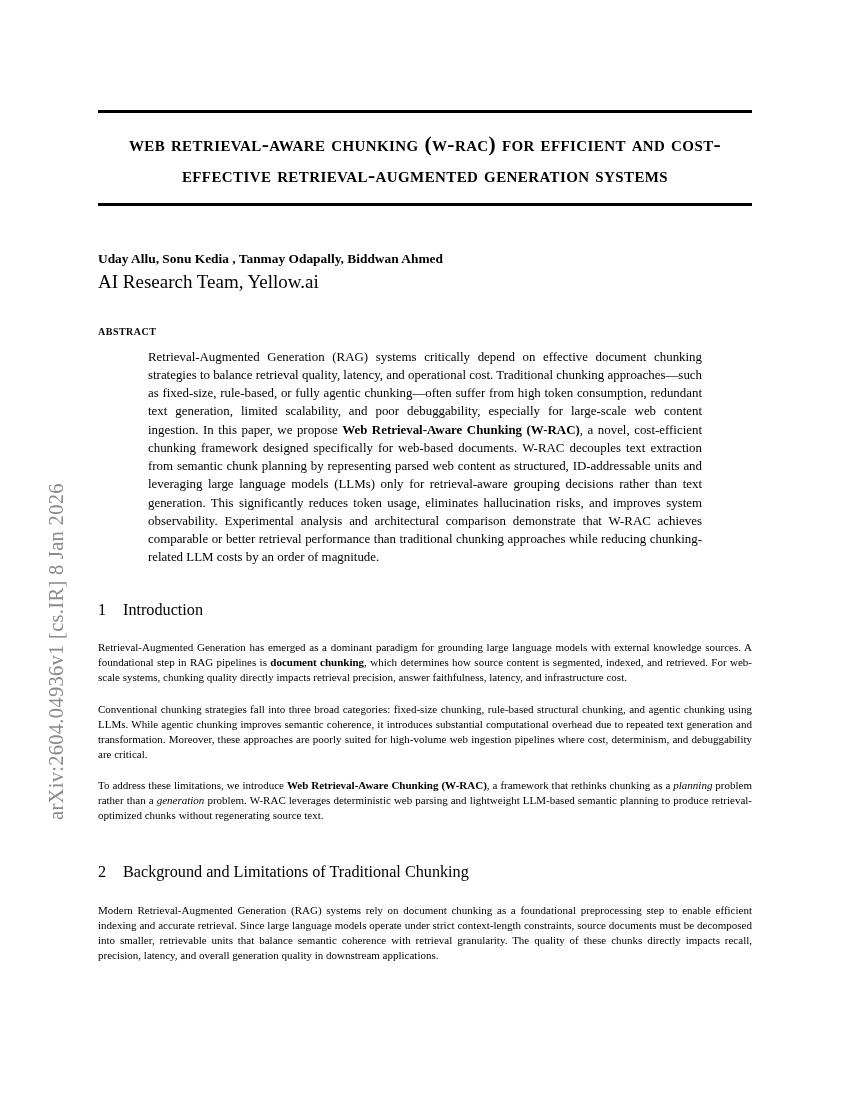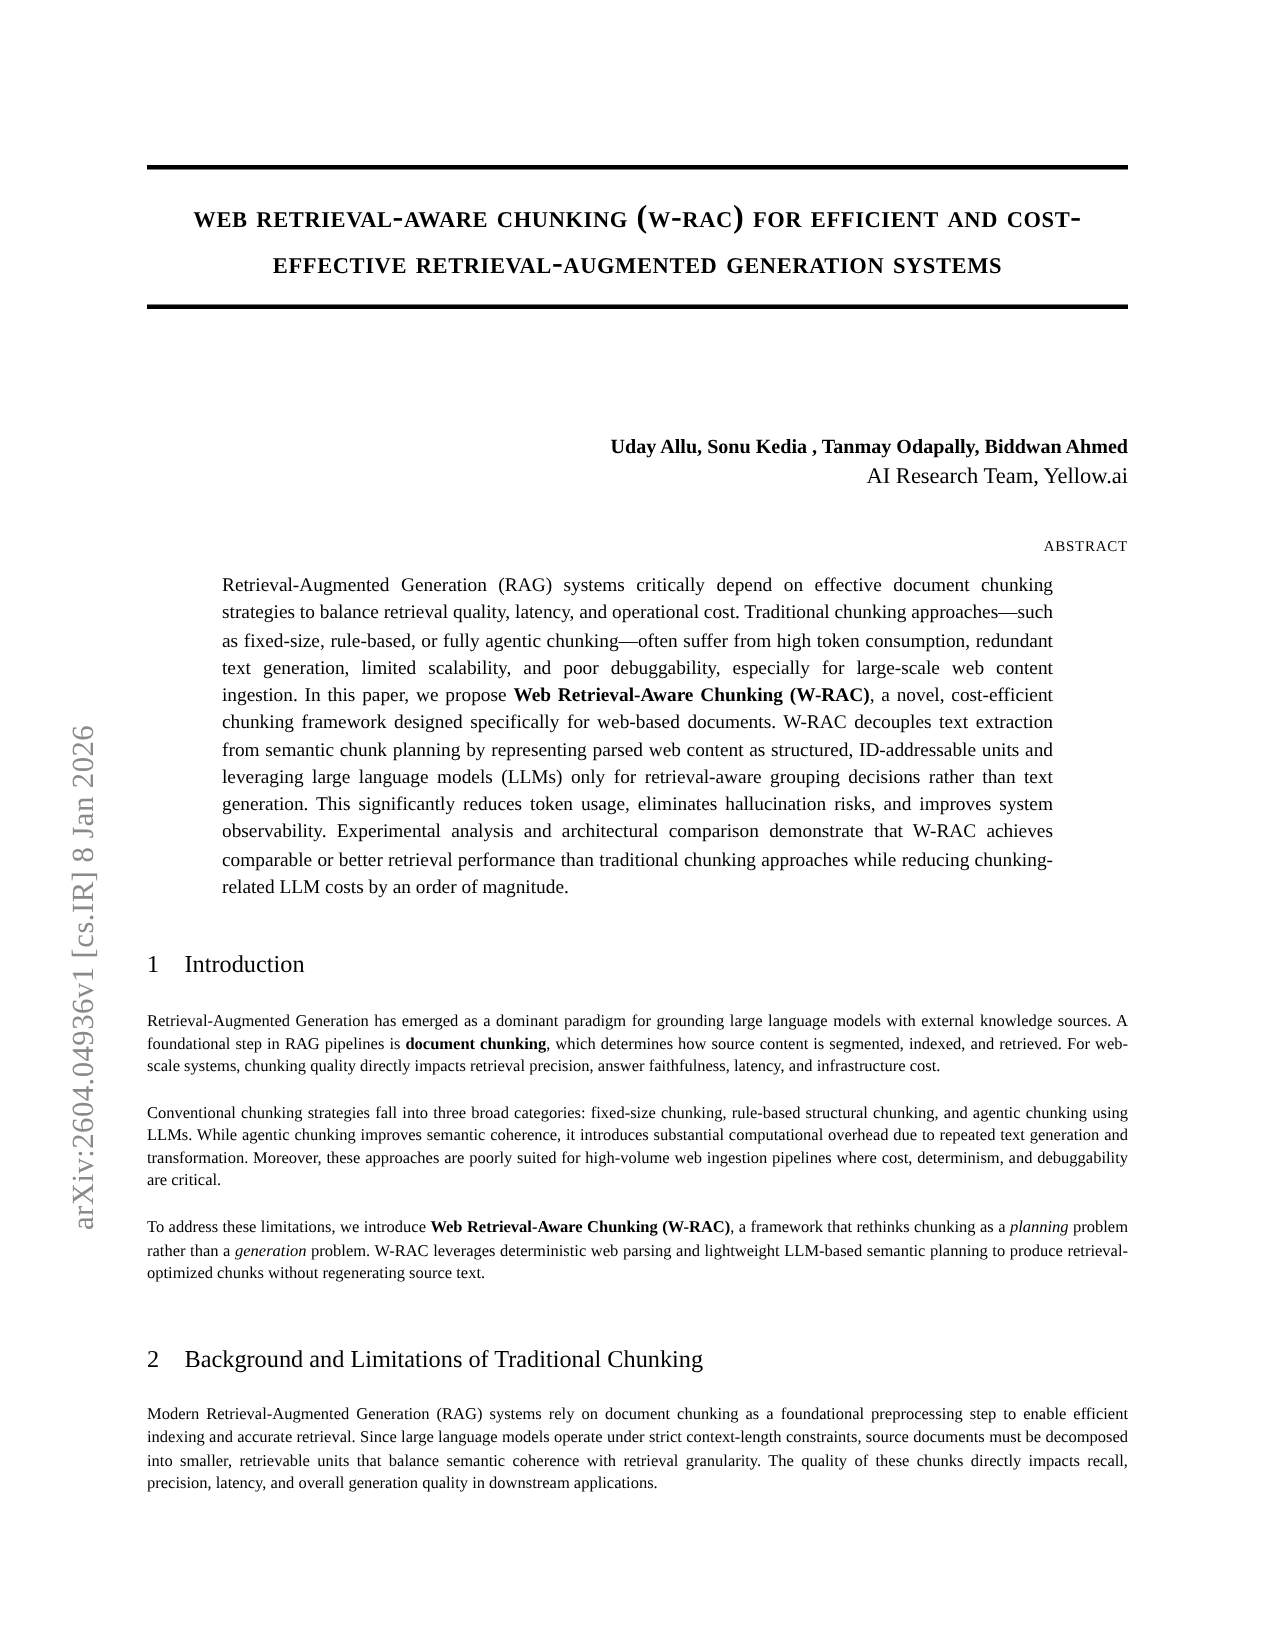--- a/index.html
+++ b/index.html
@@ -66,46 +66,46 @@
     font-variant: small-caps;
     text-transform: lowercase;
     line-height: 1.42;
     letter-spacing: 0.4px;
     margin: 0;
     padding: 0 6px;
   }
 
   
   .authors-block {
-    text-align: right;
-    margin-top: 83px;
+    text-align: left;
+    margin-top: 44px;
   }
   .authors {
     font-size: 13.4px;
     font-weight: bold;
     line-height: 1.35;
   }
   .affiliation {
-    font-size: 15px;
+    font-size: 19px;
     font-weight: normal;
     line-height: 1.4;
     margin-top: 1px;
   }
 
   .date {
     text-align: center;
     font-size: 13.2px;
     margin-top: 47px;
   }
 
   
   .abstract-heading {
-    text-align: right;
+    text-align: left;
     font-size: 14px;
-    font-weight: normal;
+    font-weight: bold;
     font-variant: small-caps;
     text-transform: lowercase;
     letter-spacing: 0.5px;
     margin-top: 27px;
   }
   .abstract-body {
     margin: 9px 50px 0 50px;
     font-size: 12.9px;
     line-height: 1.415;
     text-align: justify;

